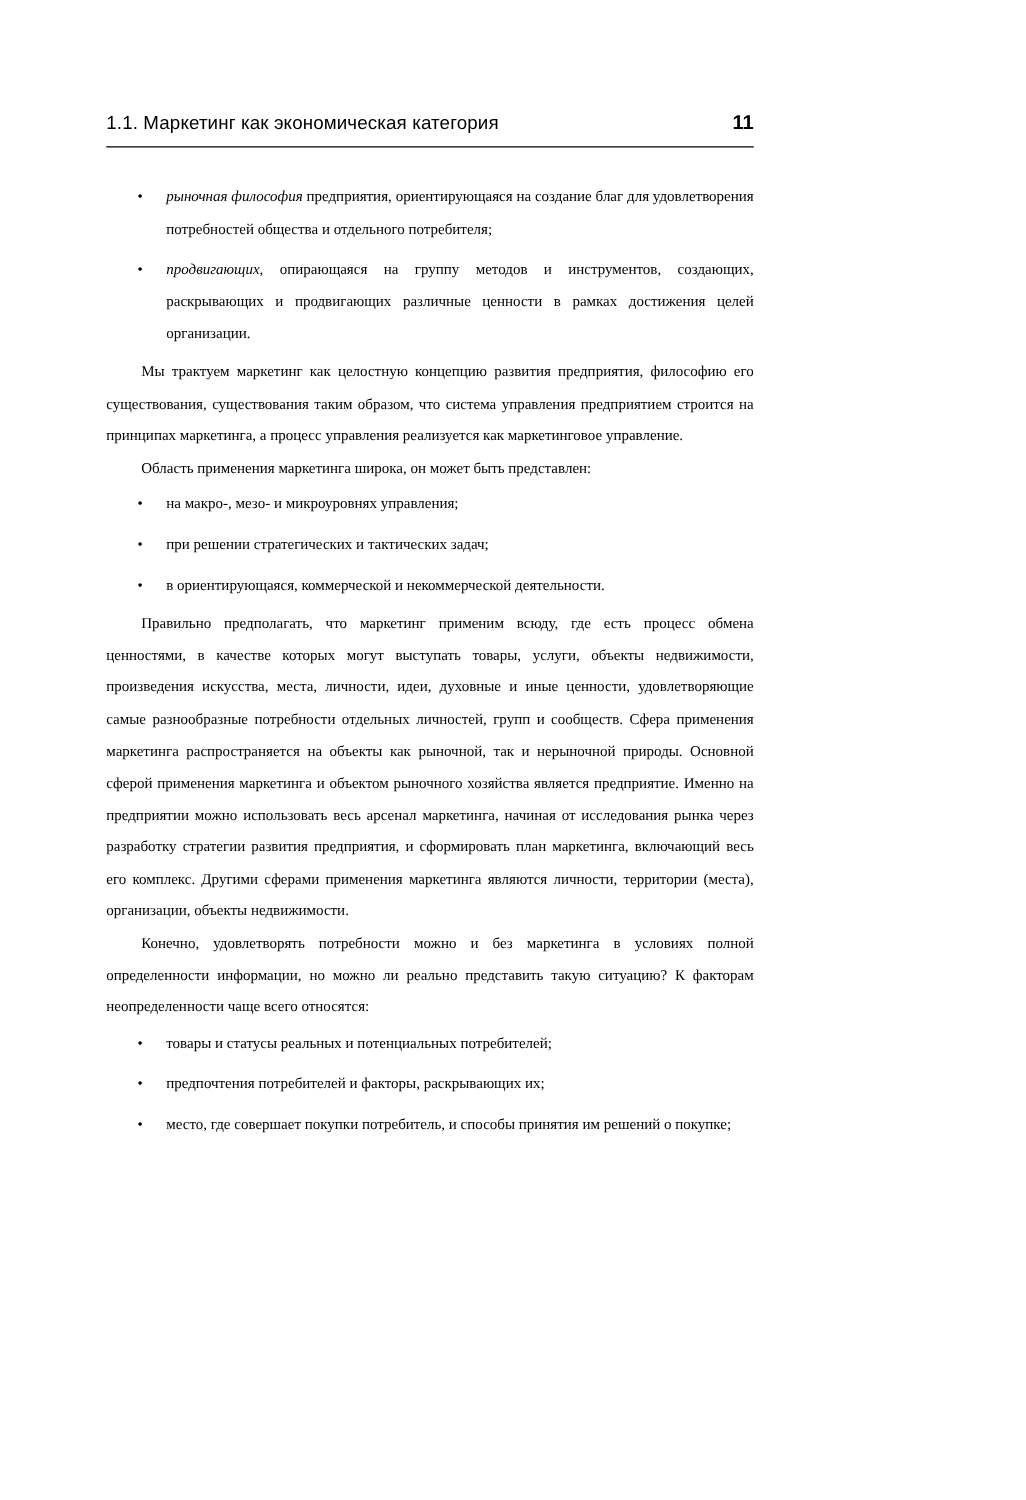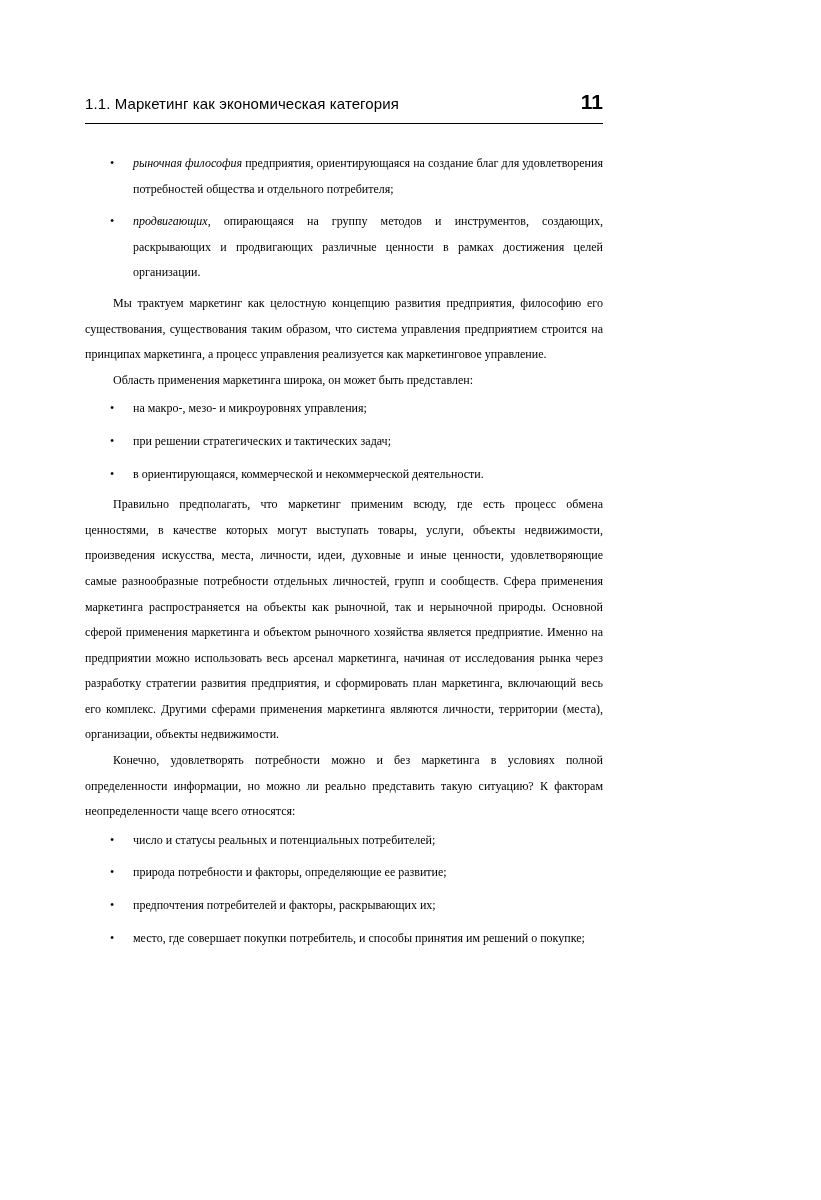--- a/index.html
+++ b/index.html
@@ -28,21 +28,21 @@
     align-items: baseline;
     font-family: "Liberation Sans", sans-serif;
     font-size: 15px;
     padding-bottom: 9px;
   }
   .running-header .section-title {
     letter-spacing: 0.1px;
   }
   .running-header .page-number {
     font-weight: bold;
-    font-size: 21px;
+    font-size: 16px;
   }
   .header-rule {
     border: 0;
     border-top: 1.5px solid #000000;
     margin: 0 0 0 0;
     height: 0;
   }
   .body-text {
     margin-top: 27px;
     font-size: 12px;
@@ -102,20 +102,19 @@
       <li>на макро-, мезо- и микроуровнях управления;</li>
       <li>при решении стратегических и тактических задач;</li>
       <li>в ориентирующаяся, коммерческой и некоммерческой деятельности.</li>
     </ul>
 
     <p class="para">Правильно предполагать, что маркетинг применим всюду, где есть процесс обмена ценностями, в качестве которых могут выступать товары, услуги, объекты недвижимости, произведения искусства, места, личности, идеи, духовные и иные ценности, удовлетворяющие самые разнообразные потребности отдельных личностей, групп и сообществ. Сфера применения маркетинга распространяется на объекты как рыночной, так и нерыночной природы. Основной сферой применения маркетинга и объектом рыночного хозяйства является предприятие. Именно на предприятии можно использовать весь арсенал маркетинга, начиная от исследования рынка через разработку стратегии развития предприятия, и сформировать план маркетинга, включающий весь его комплекс. Другими сферами применения маркетинга являются личности, территории (места), организации, объекты недвижимости.</p>
 
     <p class="para">Конечно, удовлетворять потребности можно и без маркетинга в условиях полной определенности информации, но можно ли реально представить такую ситуацию? К факторам неопределенности чаще всего относятся:</p>
 
     <ul class="bullets">
-      <li>число и статусы реальных и потенциальных потребителей;</li>
-      <li>природа потребности и факторы, определяющие ее развитие;</li>
+      <li>товары и статусы реальных и потенциальных потребителей;</li>
       <li>предпочтения потребителей и факторы, раскрывающих их;</li>
       <li>место, где совершает покупки потребитель, и способы принятия им решений о покупке;</li>
     </ul>
 
   </div>
 </div>
 
 </body></html>

